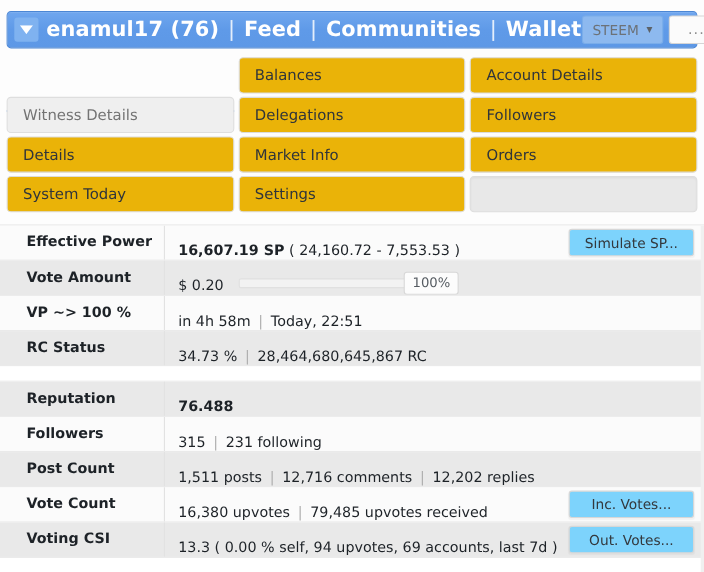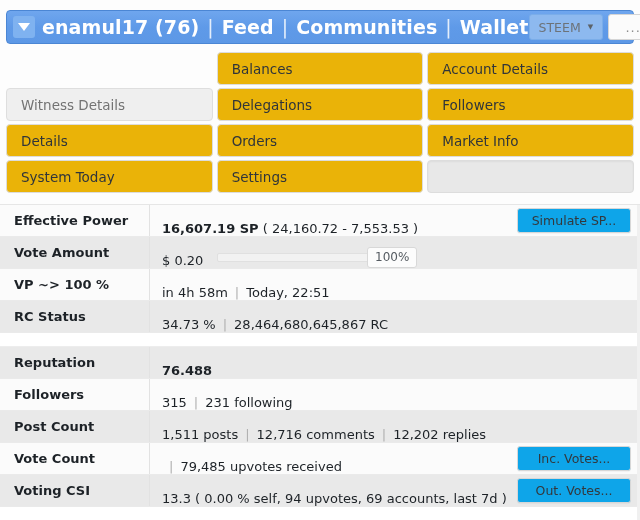--- a/index.html
+++ b/index.html
@@ -136,21 +136,21 @@
   .row.shade { background: #e9e9e9; }
   .row.plain { background: #fbfbfb; }
   .row.gap {
     height: 14px;
     background: #ffffff;
     border-bottom: 1px solid #ededed;
   }
   .cell-label {
     width: 150px;
     flex: none;
-    padding-left: 14px;
+    padding-left: 24px;
     font-size: 13px;
     font-weight: bold;
     color: #1d2227;
     border-right: 1px solid #e2e2e2;
     height: 100%;
     display: flex; align-items: center;
   }
   .cell-value {
     flex: 1 1 auto;
     padding-left: 12px;
@@ -196,21 +196,21 @@
     font-size: 12px;
     color: #555b61;
   }
 
   
   .act-btn {
     position: absolute;
     right: 9px;
     height: 25px;
     width: 114px;
-    background: #0ea5e9;
+    background: #7dd3fc;
     border: 1px solid #d7d7d7;
     border-radius: 3px;
     display: flex;
     align-items: center;
     justify-content: center;
     font-size: 12.5px;
     color: #33383d;
     box-shadow: 0 1px 1px rgba(0,0,0,.04);
   }
 
@@ -253,22 +253,22 @@
   <div class="tabs">
     <div class="tab active">Stats</div>
     <div class="tab">Balances</div>
     <div class="tab">Account Details</div>
 
     <div class="tab disabled">Witness Details</div>
     <div class="tab">Delegations</div>
     <div class="tab">Followers</div>
 
     <div class="tab">Details</div>
+    <div class="tab">Market Info</div>
     <div class="tab">Orders</div>
-    <div class="tab">Market Info</div>
 
     <div class="tab">System Today</div>
     <div class="tab">Settings</div>
     <div class="tab empty"></div>
   </div>
 
   <div class="table-wrap">
 
     <div class="row plain">
       <div class="cell-label">Effective Power</div>
@@ -334,20 +334,21 @@
         <span class="vsep">|</span>
         <span>12,716 comments</span>
         <span class="vsep">|</span>
         <span>12,202 replies</span>
       </div>
     </div>
 
     <div class="row plain">
       <div class="cell-label">Vote Count</div>
       <div class="cell-value">
+        <span>16,380 upvotes</span>
         <span class="vsep">|</span>
         <span>79,485 upvotes received</span>
       </div>
       <div class="act-btn">Inc. Votes...</div>
     </div>
 
     <div class="row shade">
       <div class="cell-label">Voting CSI</div>
       <div class="cell-value">
         <span>13.3 ( 0.00 % self, 94 upvotes, 69 accounts, last 7d )</span>

